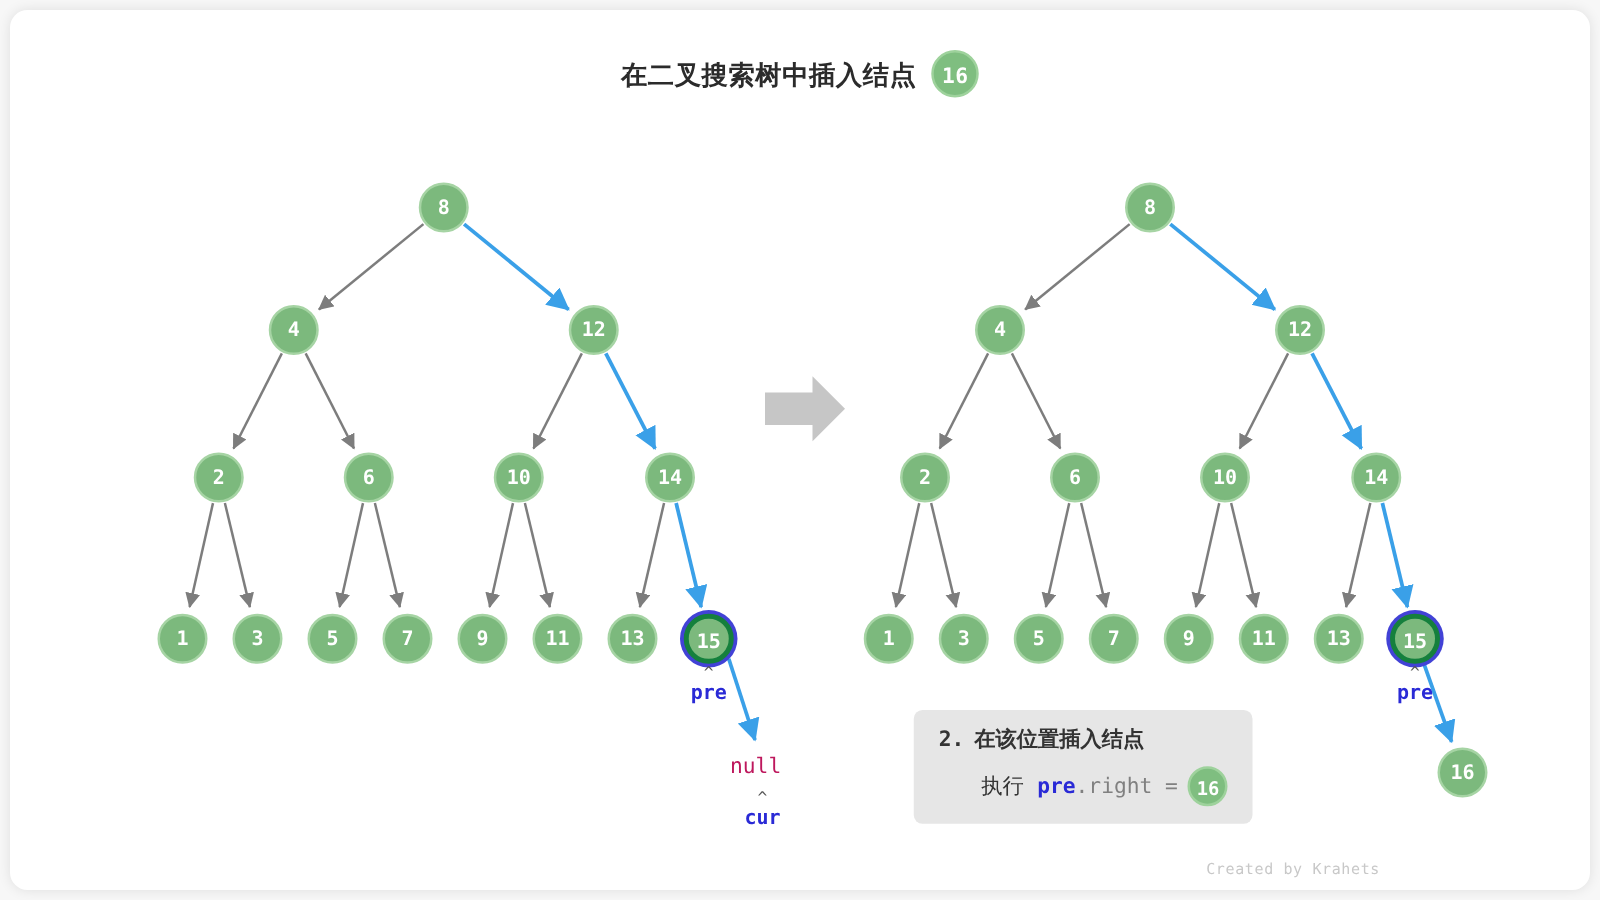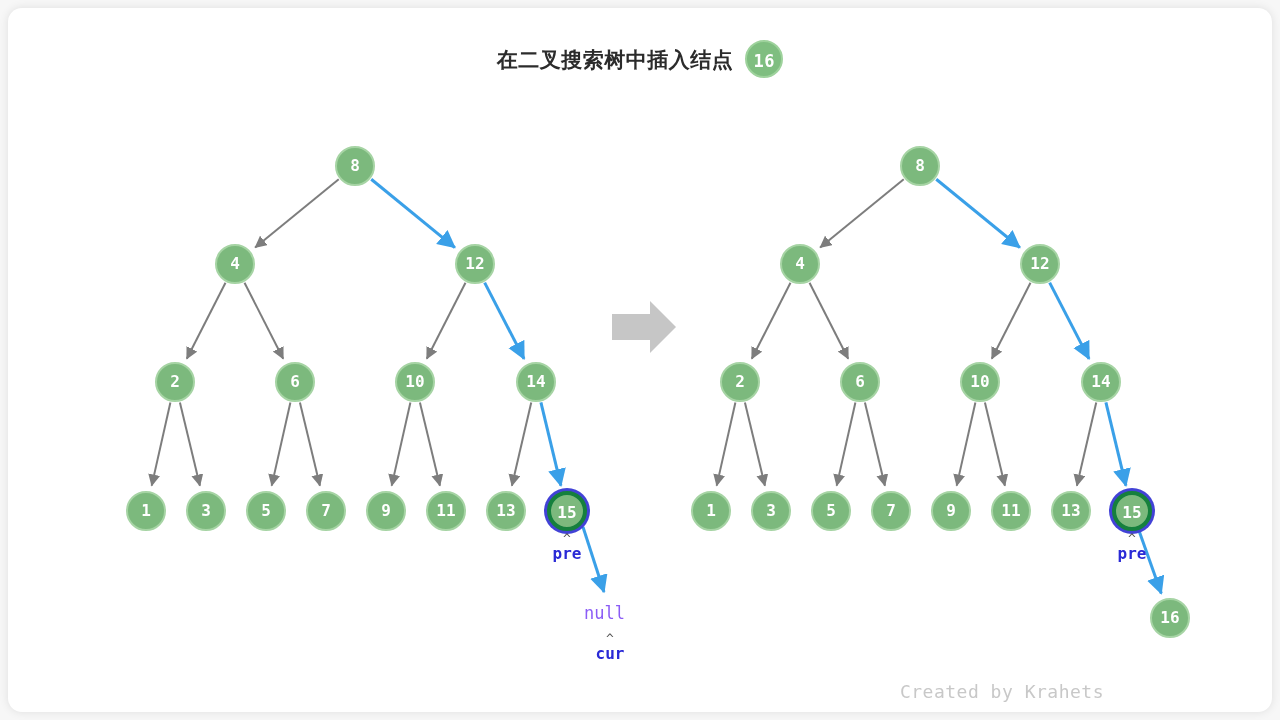--- a/index.html
+++ b/index.html
@@ -85,26 +85,26 @@
     font-size:16px;font-weight:bold;
     color:#2a2ad6;
   }
   .ptr .caret{
     display:block;color:#555555;font-size:13px;font-weight:normal;
     line-height:10px;
   }
   .nulltxt{
     position:absolute;
     font-family:"DejaVu Sans Mono", monospace;
-    font-size:17px;color:#8b5cf6;
+    font-size:17px;color:#be185d;
   }
   #credit{
     position:absolute;right:32px;bottom:18px;
     font-family:"DejaVu Sans Mono", monospace;
-    font-size:18px;color:#c8c8c8;letter-spacing:0.5px;
+    font-size:12px;color:#c8c8c8;letter-spacing:0.5px;
   }
 </style>
 </head>
 <body>
 
 <div id="card"></div>
 
 <div id="stage">
 
   <div id="title">
@@ -203,15 +203,22 @@
     <span class="caret">^</span>
     <span>cur</span>
   </div>
 
   <div class="ptr" style="left:1102px;top:534px;width:60px;">
     <span class="caret">^</span>
     <span>pre</span>
   </div>
 
 
+  <div class="stepbox" style="left:731px;top:568px;">
+    <span class="num">2.</span><span>在该位置插入结点</span>
+    <span class="line2">
+      <span>执行</span>
+      <span class="kw-pre" style="margin-left:6px;">pre</span><span class="dim">.right =</span><span class="badge sm">16</span>
+    </span>
+  </div>
 
   <div id="credit">Created by Krahets</div>
 </div>
 
 </body></html>

